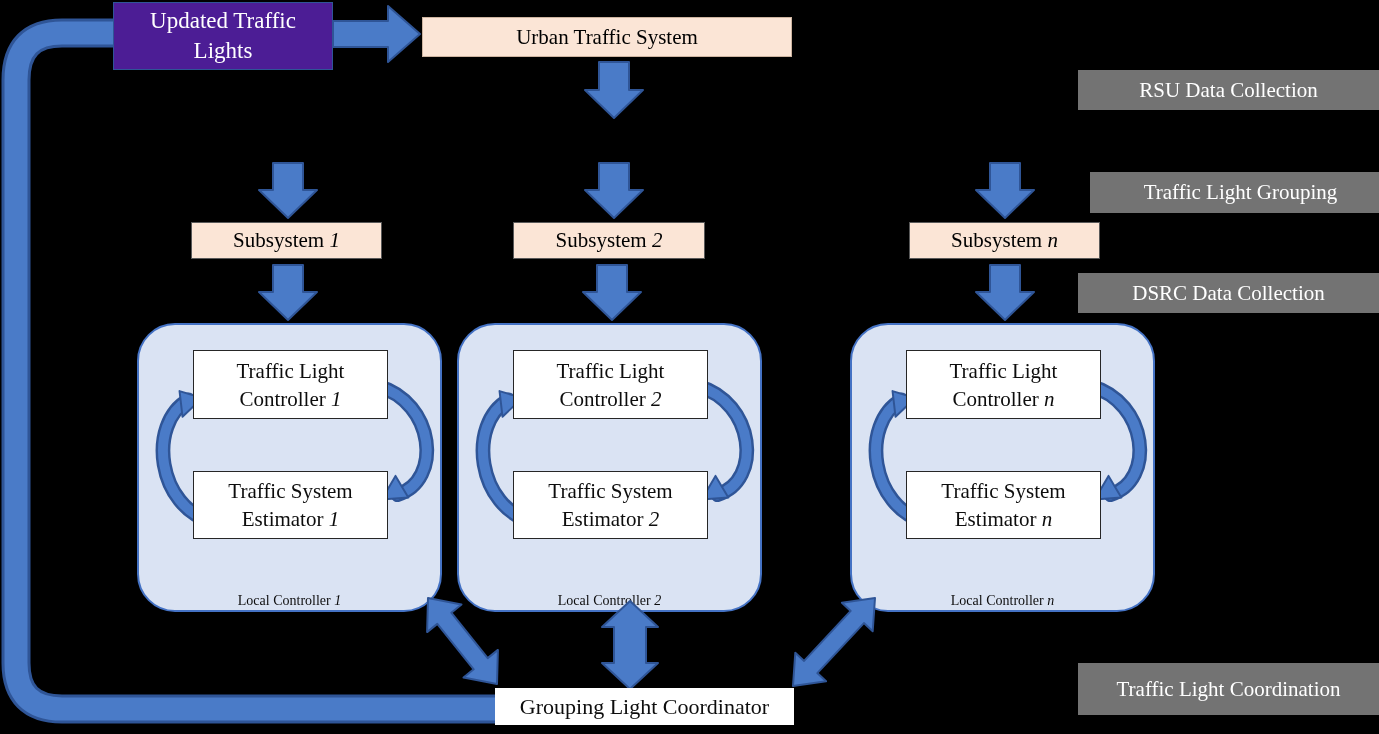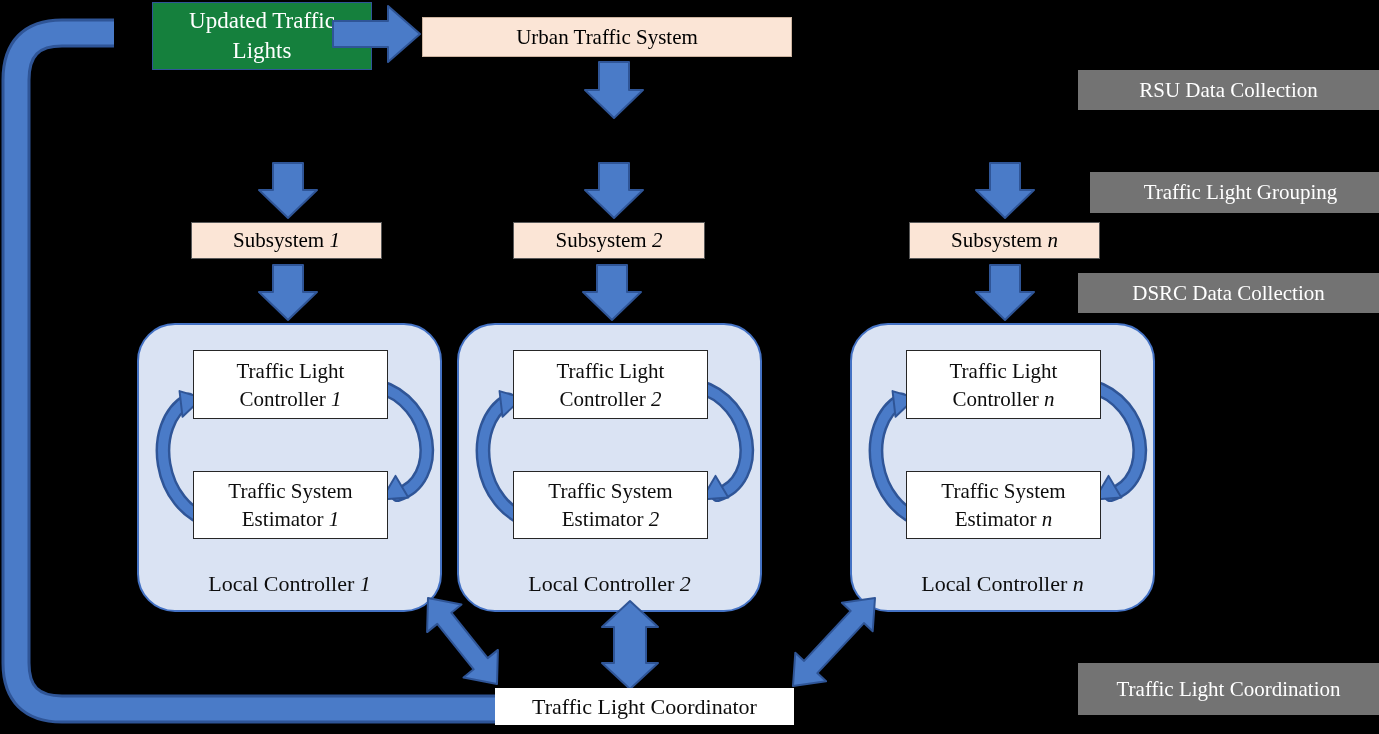--- a/index.html
+++ b/index.html
@@ -4,40 +4,40 @@
 <style>
   html,body{margin:0;padding:0;background:#000;}
   .canvas{
     position:relative;width:1379px;height:734px;background:#000;
     overflow:hidden;font-family:"Liberation Serif","DejaVu Serif",serif;
   }
   .layer{position:absolute;left:0;top:0;width:1379px;height:734px;pointer-events:none;}
   .z1{z-index:1}.z2{z-index:2}.z3{z-index:3}.z4{z-index:4}
   .box{position:absolute;display:flex;flex-direction:column;align-items:center;justify-content:center;
        text-align:center;box-sizing:border-box;}
-  .blue-box{background:#15803d;border:1.5px solid #2f5597;color:#ffffff;margin-left:39px;}
+  .blue-box{background:#4c1d95;border:1.5px solid #2f5597;color:#ffffff;}
   .side-label{background:#737373;color:#ffffff;font-size:21px;border:none;}
   .peach-box{background:#fbe5d6;color:#000000;font-size:21px;}
   .bordered-peach{border:1px solid #595959;}
   .soft-edge{border:1px solid rgba(120,90,60,.35);}
   .white-box{background:#ffffff;color:#0d0d0d;font-size:21px;}
   .lc{
     position:absolute;top:323px;width:305px;height:289px;background:#dae3f3;
     border:2.5px solid #4472c4;border-radius:38px;box-sizing:border-box;
   }
   .inner-box{
     position:absolute;left:54px;width:195px;background:#ffffff;border:1.5px solid #262626;
     color:#0d0d0d;font-size:21px;line-height:28px;display:flex;flex-direction:column;
     align-items:center;justify-content:center;text-align:center;box-sizing:border-box;
   }
   .tlc{top:25px;height:69px;}
   .tse{top:146px;height:68px;}
   .lc-label{
-    position:absolute;bottom:13px;left:0;width:100%;text-align:center;
-    color:#0d0d0d;font-size:22px;
+    position:absolute;bottom:1px;left:0;width:100%;text-align:center;
+    color:#0d0d0d;font-size:14px;
   }
   .lc-arcs{position:absolute;left:0;top:0;width:100%;height:100%;pointer-events:none;}
   .updated{left:113px;top:2px;width:220px;height:68px;font-size:23px;line-height:30px;}
   .urban{left:422px;top:17px;width:370px;height:40px;}
   .sub{top:222px;height:37px;}
   .coordinator{left:495px;top:688px;width:299px;height:37px;font-size:22px;}
   .arc-dark{fill:none;stroke:#2f5597;stroke-width:15;stroke-linecap:round;}
   .arc-light{fill:none;stroke:#4a7bc8;stroke-width:10;stroke-linecap:round;}
   .ah{fill:#4a7bc8;stroke:#2f5597;stroke-width:2;stroke-linejoin:round;}
   .block-arrow{fill:#4a7bc8;stroke:#2f5597;stroke-width:2;stroke-linejoin:round;}
@@ -161,16 +161,16 @@
     <polygon class="block-arrow" points="990,163 990,190 976,190 1005,218 1034,190 1020,190 1020,163"></polygon>
     <polygon class="block-arrow" points="273,265 273,292 259,292 288,320 317,292 303,292 303,265"></polygon>
     <polygon class="block-arrow" points="597,265 597,292 583,292 612,320 641,292 627,292 627,265"></polygon>
     <polygon class="block-arrow" points="990,265 990,292 976,292 1005,320 1034,292 1020,292 1020,265"></polygon>
     <polygon class="block-arrow" points="630,601 602,627 614,627 614,663 602,663 630,689 658,663 646,663 646,627 658,627"></polygon>
     <polygon class="block-arrow" points="428,598 427.1,632.1 437.3,623.9 473.7,669.3 463.5,677.5 497,684 497.9,649.9 487.7,658.1 451.3,612.7 461.5,604.5"></polygon>
     <polygon class="block-arrow" points="875,598 841.9,602.7 850.7,610.9 804.1,660.9 795.3,652.7 793,686 826.1,681.3 817.3,673.1 863.9,623.1 872.7,631.3"></polygon>
   </svg>
 
   <div class="box white-box coordinator z4">
-    <span>Traffic Light Coordinator</span>
+    <span>Grouping Light Coordinator</span>
   </div>
 
 </div>
 
 </body></html>

